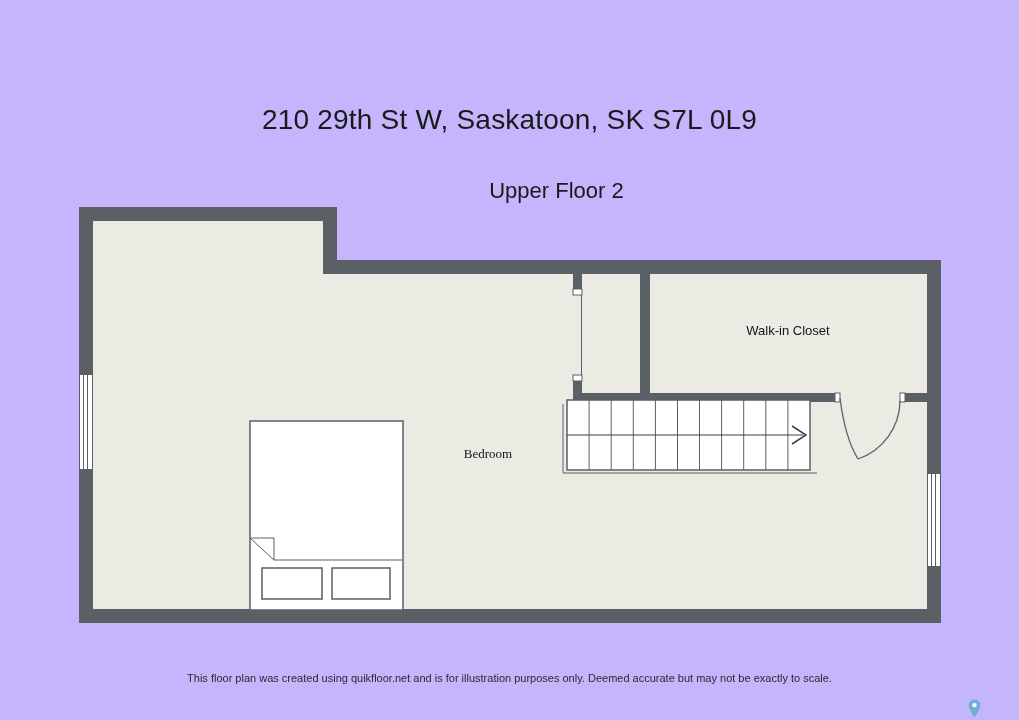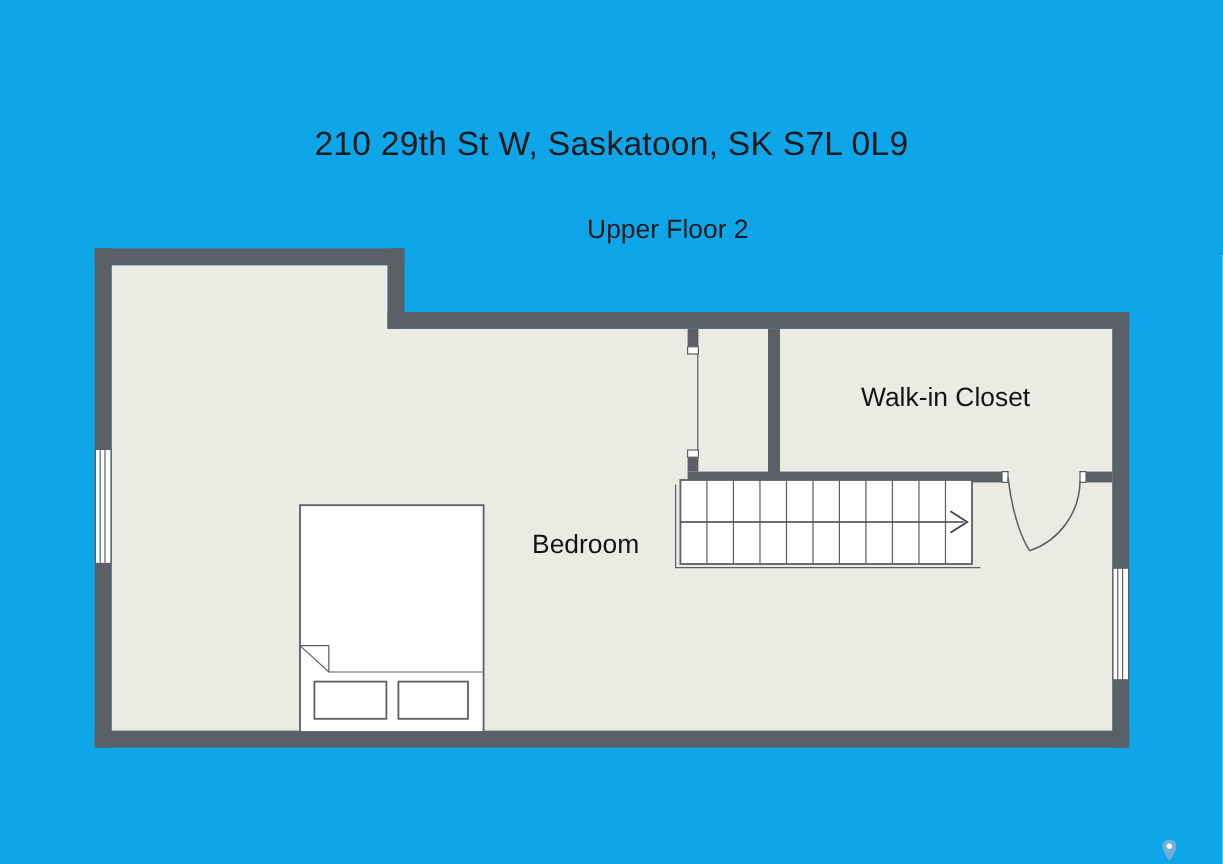--- a/index.html
+++ b/index.html
@@ -1,36 +1,36 @@
 <!DOCTYPE html>
 <html><head>
 <meta charset="utf-8">
 <style>
   html,body{margin:0;padding:0;background:#fff;}
   .page{
     position:relative;width:1019px;height:720px;overflow:hidden;
-    background:#0ea5e9;
+    background:#c4b5fd;
     font-family:"Liberation Sans","DejaVu Sans",sans-serif;
     color:#1c1c1c;
   }
   .title{
     position:absolute;top:103px;left:0;width:1019px;
     text-align:center;font-size:28px;line-height:34px;color:#1a1a1a;
     letter-spacing:0.2px;
   }
   .subtitle{
     position:absolute;top:177px;left:0;width:1019px;
     text-align:center;font-size:22px;line-height:27px;color:#1a1a1a;margin-left:47px;
   }
   .plan-svg{position:absolute;left:0;top:0;}
   .room-label{
     position:absolute;transform:translateX(-50%);
-    font-size:22px;line-height:22px;color:#141414;white-space:nowrap;
+    font-size:13px;line-height:22px;color:#141414;white-space:nowrap;
   }
-  .label-bedroom{left:488px;top:443px;}
+  .label-bedroom{left:488px;top:443px;font-family:Liberation Serif, serif;}
   .label-closet{left:788px;top:320px;}
   .footer{
     position:absolute;top:671px;left:0;width:1019px;
     text-align:center;font-size:11px;line-height:14px;color:#2b2b2b;
   }
   .pin{position:absolute;left:968px;top:699px;width:13px;height:19px;}
 </style>
 </head>
 <body>
 
@@ -99,19 +99,20 @@
       <line x1="274" y1="560" x2="402" y2="560" stroke="#5a6065" stroke-width="1"></line>
       <path d="M250,538 L274,538 L274,560 Z" fill="#ffffff" stroke="#5a6065" stroke-width="1"></path>
       <rect x="262" y="568" width="60" height="31" fill="#ffffff" stroke="#5a6065" stroke-width="1.5"></rect>
       <rect x="332" y="568" width="58" height="31" fill="#ffffff" stroke="#5a6065" stroke-width="1.5"></rect>
     </g>
   </svg>
 
   <div class="room-label label-bedroom">Bedroom</div>
   <div class="room-label label-closet">Walk-in Closet</div>
 
+  <div class="footer">This floor plan was created using quikfloor.net and is for illustration purposes only. Deemed accurate but may not be exactly to scale.</div>
 
   <svg class="pin" viewBox="0 0 12 18" width="13" height="19">
     <path d="M6,0.5 C2.9,0.5 0.5,2.9 0.5,6 C0.5,10 6,17.5 6,17.5 C6,17.5 11.5,10 11.5,6 C11.5,2.9 9.1,0.5 6,0.5 Z" fill="#72b0d2"></path>
     <circle cx="6" cy="5.8" r="2.1" fill="#ffffff"></circle>
   </svg>
 
 </div>
 
 </body></html>

